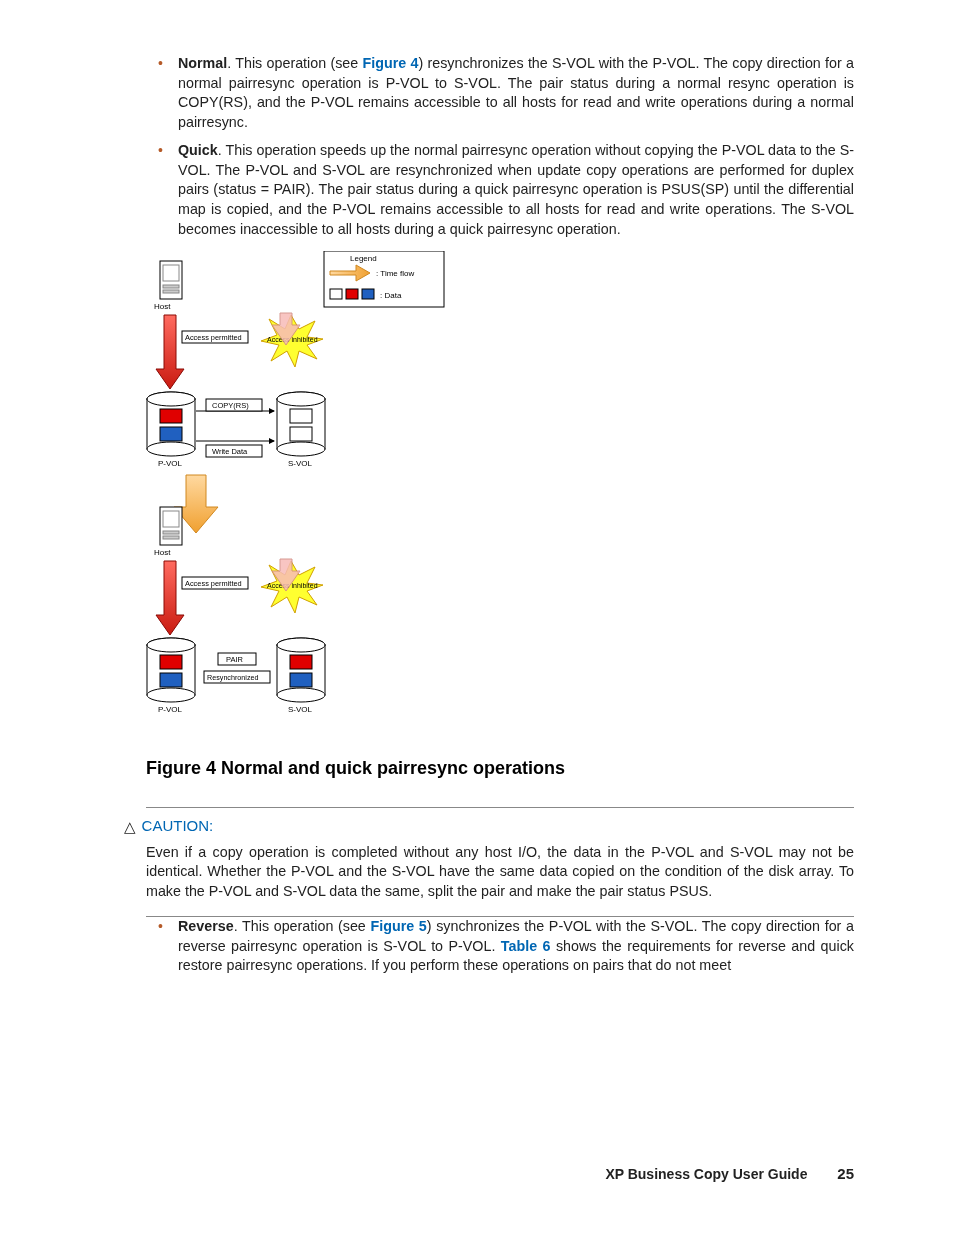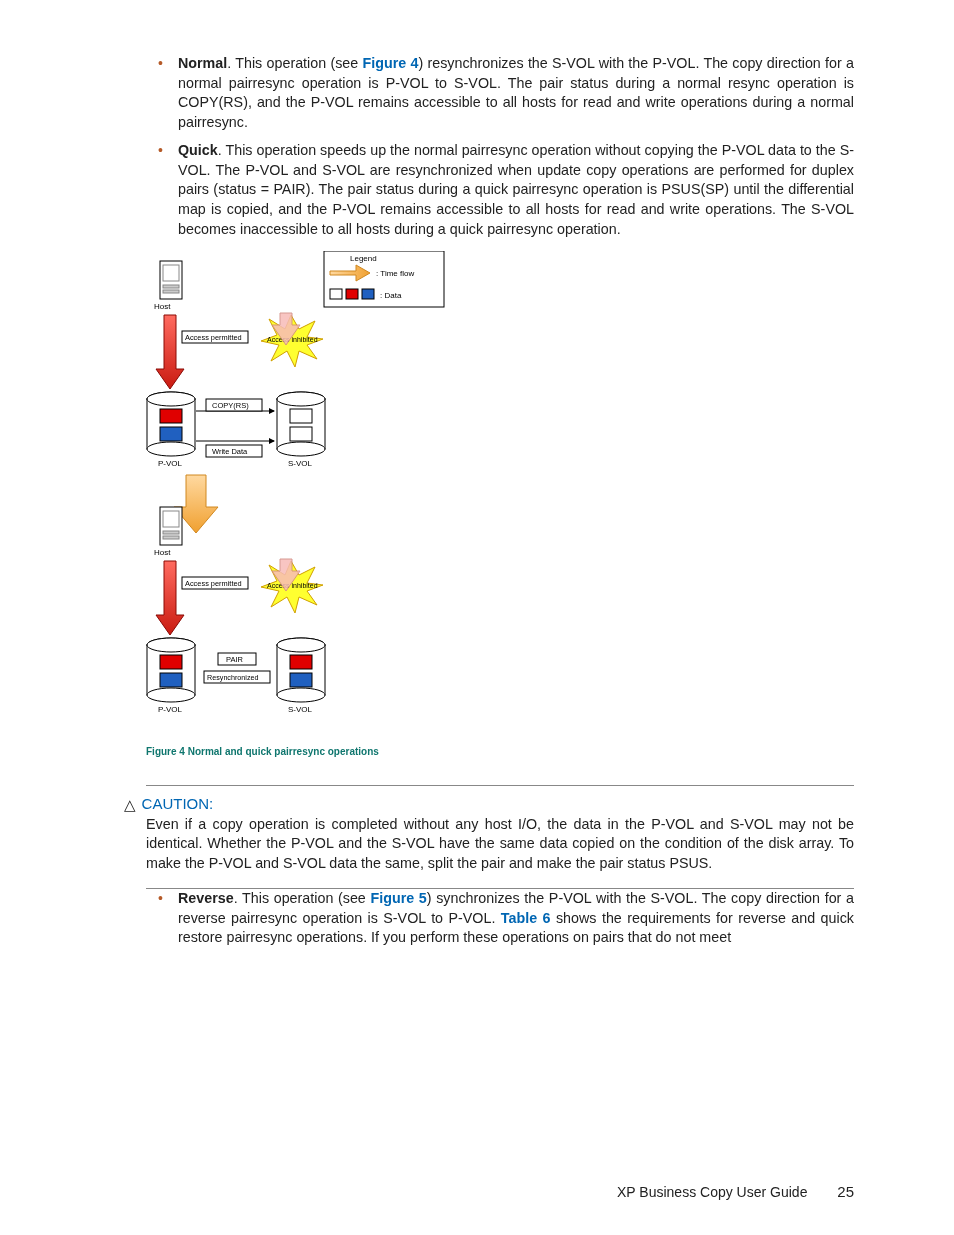--- a/index.html
+++ b/index.html
@@ -34,39 +34,40 @@
     left: -20px;
     top: 0;
     font-size: 14px;
   }
   .bold { font-weight: 700; }
   .link { color: #0066b3; font-weight: bold; }
   .figure-wrap {
     margin: 12px 0 6px 62px;
   }
   .fig-caption {
-    margin-top: 8px;
-    color: #0f766e;
+    margin-top: 19px;
+    color: #000000;
     font-weight: 700;
-    font-size: 10px;
+    font-size: 18px;
   }
   .caution-block {
     margin: 26px 0 0 62px;
   }
   .rule {
     border-top: 1px solid #888;
     margin: 0 0 8px 0;
   }
   .rule2 {
     border-top: 1px solid #888;
     margin: 14px 0 0 0;
   }
   .caution-head {
     color: #0066b3;
     font-size: 15px;
+    margin-bottom: 6px;
   }
   .caution-head .tri {
     display: inline-block;
     margin-right: 6px;
     position: relative;
     top: 1px;
     color: #222;
     font-weight: 400;
     font-size: 15px;
     margin-left: -22px;
@@ -79,23 +80,24 @@
     color: #0066b3;
     font-size: 20px;
     margin: 34px 0 10px 0;
   }
   .body-para {
     margin-left: 62px;
     margin-bottom: 10px;
   }
   .footer {
     position: absolute;
-    bottom: 32px;
+    bottom: 50px;
     right: 100px;
     font-size: 14px;
+    font-weight: bold;
   }
   .footer .pn {
     display: inline-block;
     margin-left: 26px;
     font-size: 15px;
   }
   
   svg text { font-family: Arial, sans-serif; }
 </style>
 </head>

